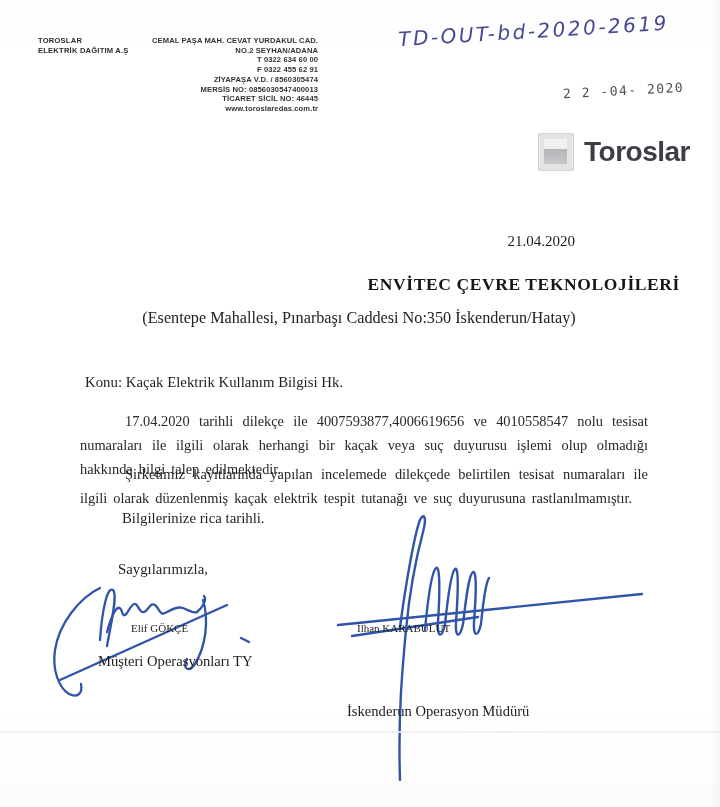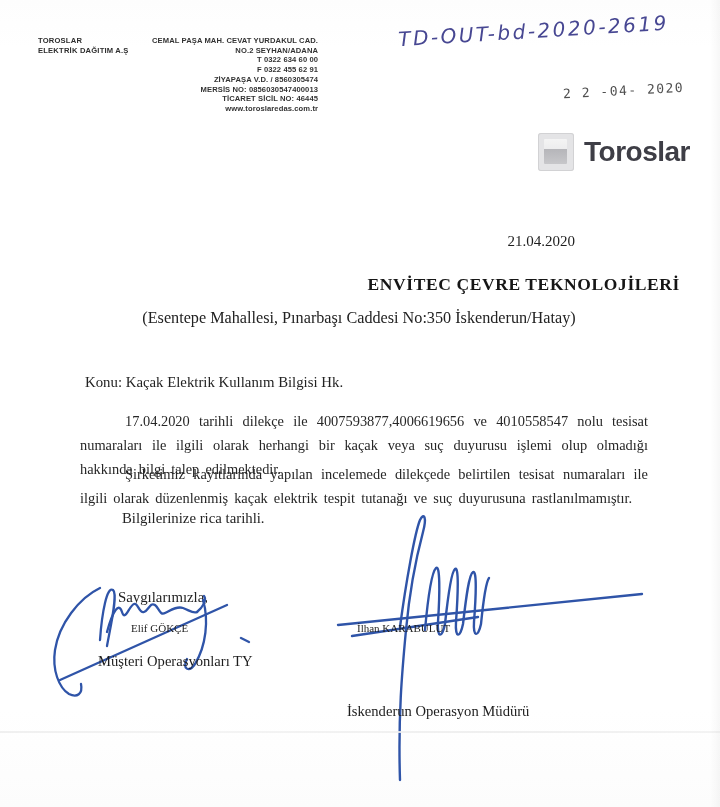--- a/index.html
+++ b/index.html
@@ -84,21 +84,21 @@
     text-indent:45px;word-spacing:2.5px;
   }
   .para1{top:409px;}
   .para2{top:462px;}
   .closing{
     position:absolute;left:122px;top:510px;
     font-size:14.8px;color:#232323;
   }
   .salutation{
     position:absolute;left:118px;top:561px;
-    font-size:14.8px;color:#232323;margin-top:28px;
+    font-size:14.8px;color:#232323;
   }
   
   .sig-svg{position:absolute;pointer-events:none;}
   .sig-left{left:45px;top:572px;}
   .sig-right{left:320px;top:512px;}
   .sig-name{
     position:absolute;font-size:11px;color:#1d1d1d;white-space:nowrap;
   }
   .sig-title{
     position:absolute;font-size:14.6px;color:#1d1d1d;white-space:nowrap;

